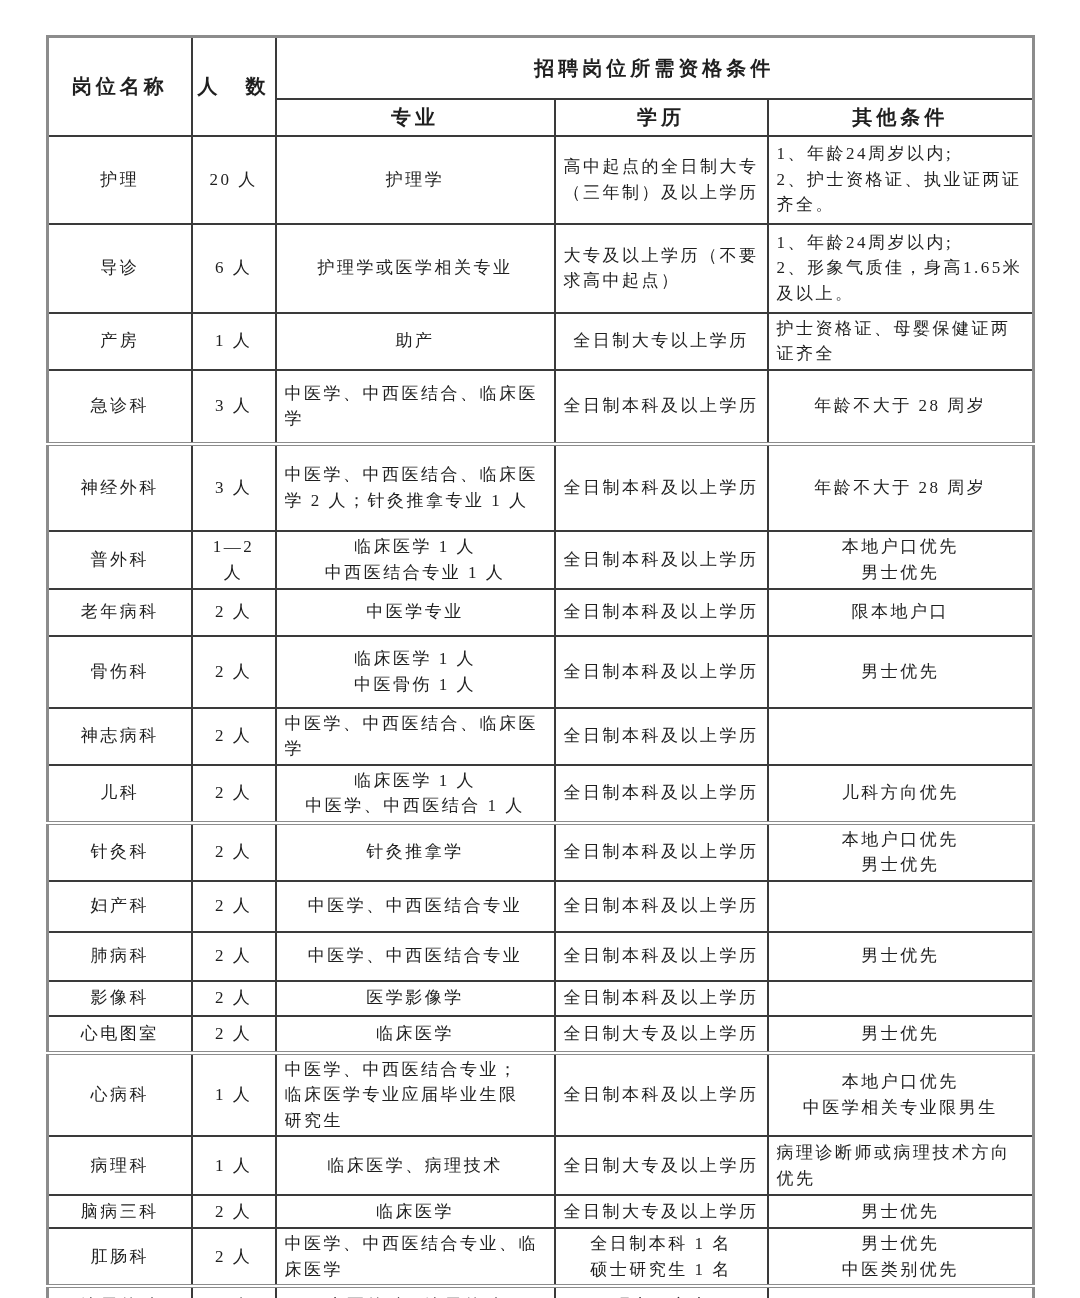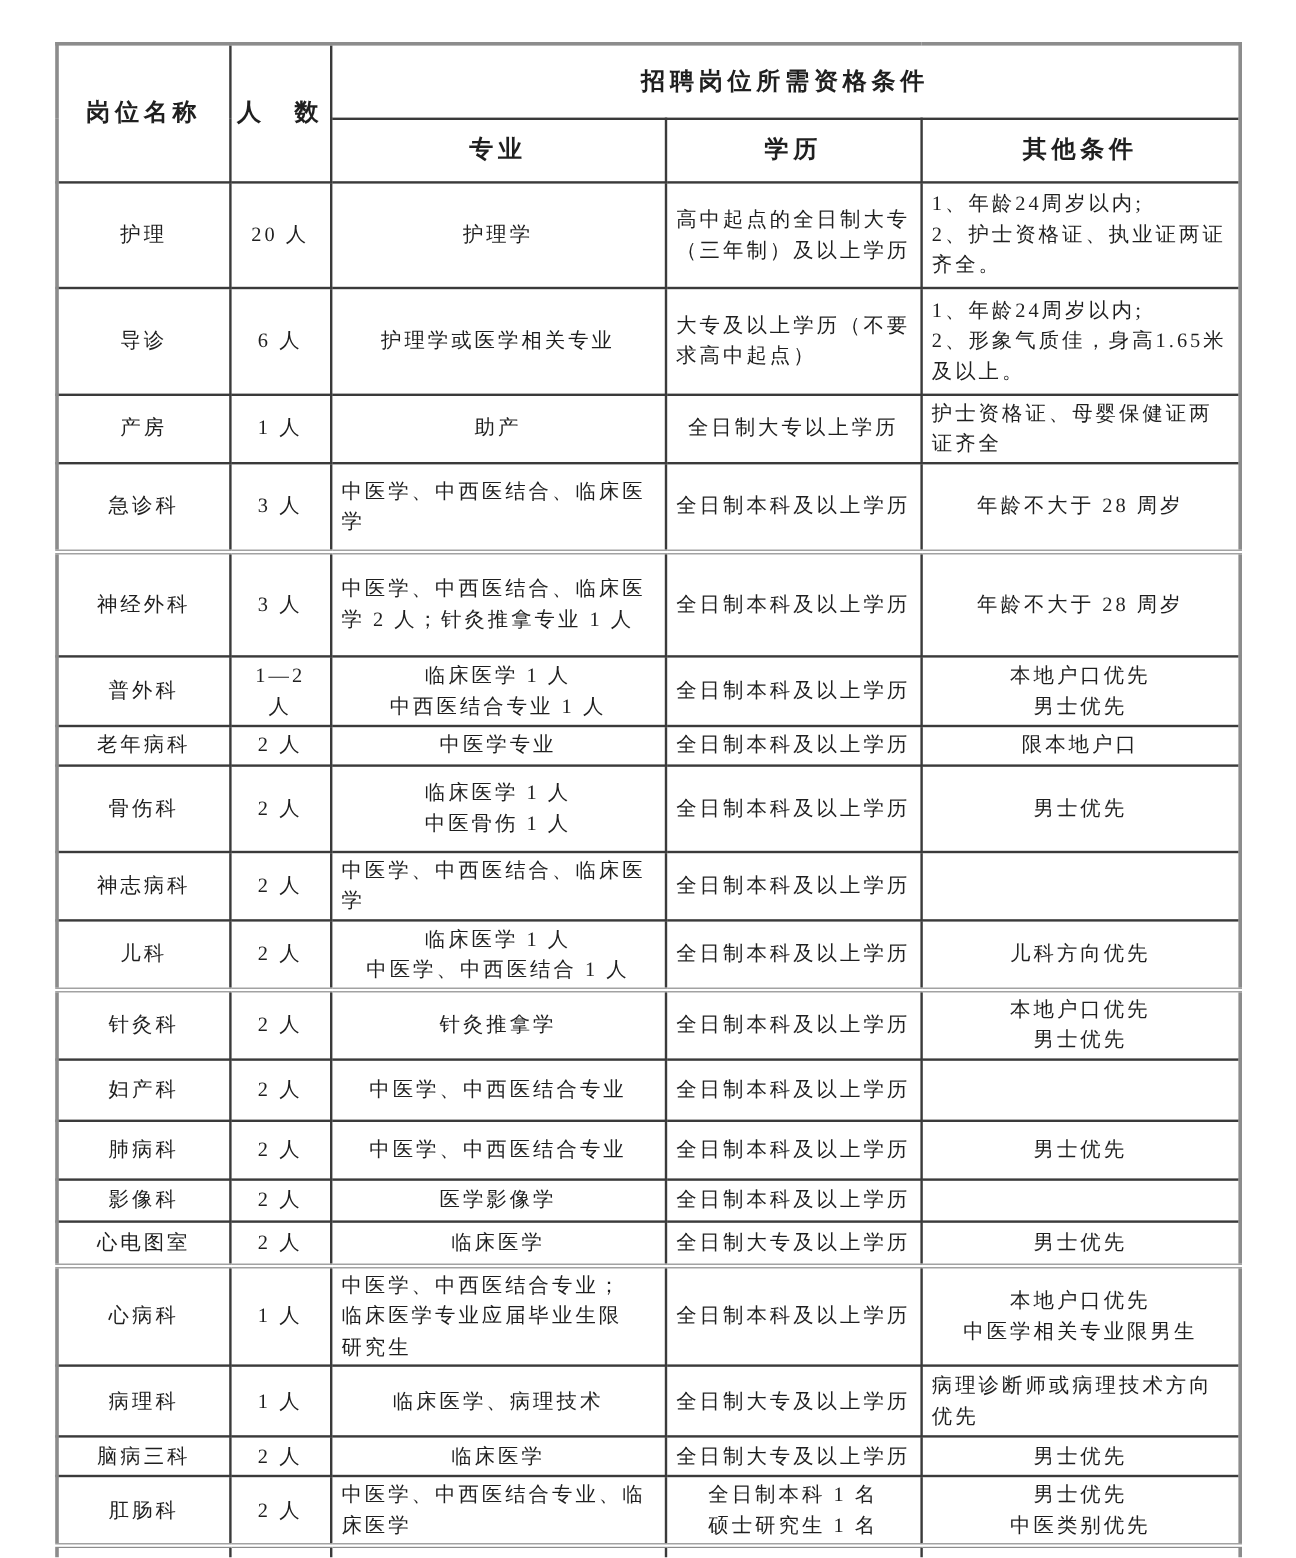--- a/index.html
+++ b/index.html
@@ -32,21 +32,21 @@
     overflow: hidden;
   }
   th {
     font-weight: bold;
     font-size: 20px;
     letter-spacing: 4px;
     text-align: center;
     padding: 2px 4px;
   }
   tr.hdr-top  { height: 62px; }
-  tr.hdr-sub  { height: 53px; }
+  tr.hdr-sub  { height: 37px; }
   td.ac { text-align: center; }
   td.al { text-align: left; }
   tr.sep > td { border-bottom: 4px double #8c8c8c; }
 </style>
 </head>
 <body>
 
 <div class="page">
   <table class="recruit">
     <colgroup>
@@ -108,21 +108,21 @@
     </tr>
         <tr style="height: 58px;">
       <td class="ac">普外科</td>
       <td class="ac">1—2 人</td>
       <td class="ac">临床医学 1 人
 中西医结合专业 1 人</td>
       <td class="ac">全日制本科及以上学历</td>
       <td class="ac">本地户口优先
 男士优先</td>
     </tr>
-        <tr style="height: 33px;">
+        <tr style="height: 47px;">
       <td class="ac">老年病科</td>
       <td class="ac">2 人</td>
       <td class="ac">中医学专业</td>
       <td class="ac">全日制本科及以上学历</td>
       <td class="ac">限本地户口</td>
     </tr>
         <tr style="height: 72px;">
       <td class="ac">骨伤科</td>
       <td class="ac">2 人</td>
       <td class="ac">临床医学 1 人

